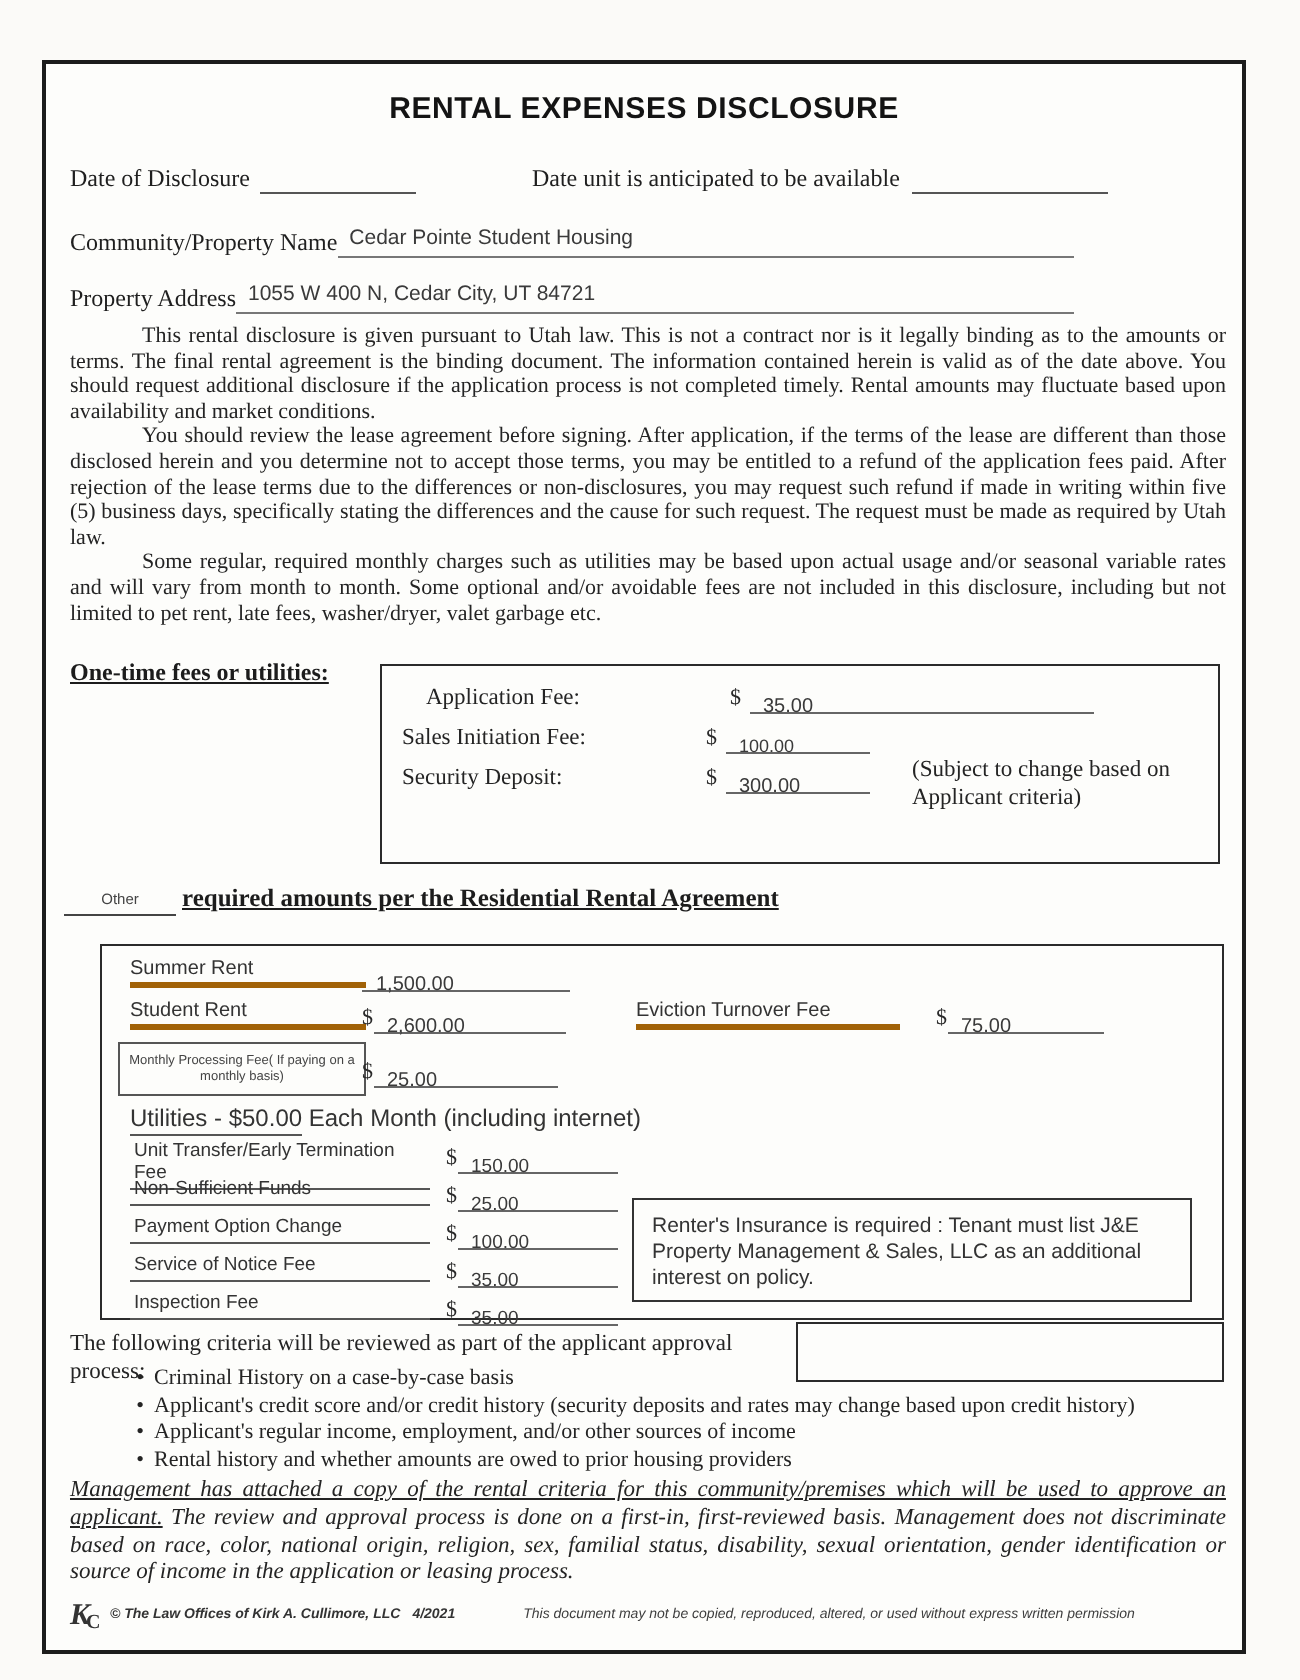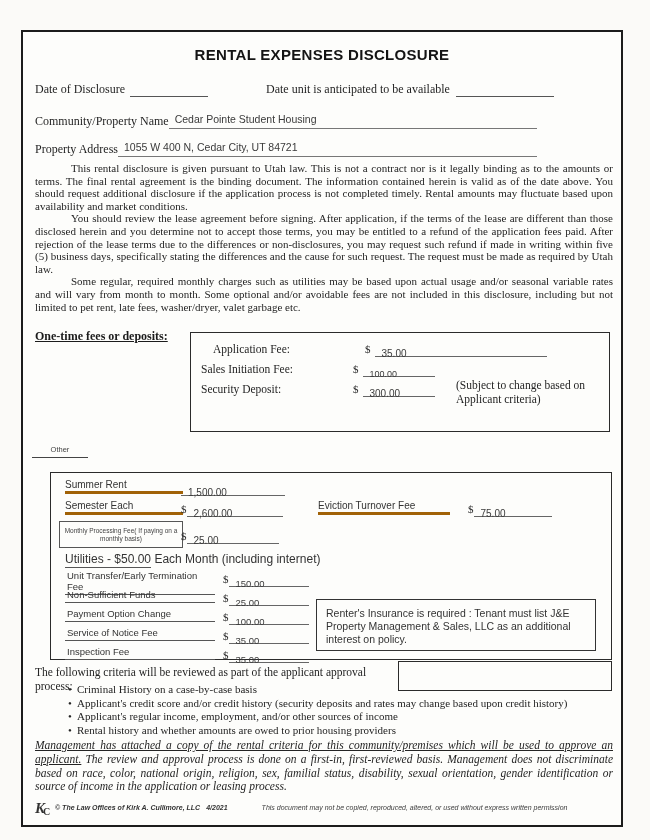--- a/index.html
+++ b/index.html
@@ -62,21 +62,21 @@
       <span class="blabel">Property Address</span>
       <span class="vline"><span class="fill">1055 W 400 N, Cedar City, UT 84721</span></span>
     </div>
 
     <div class="abs" style="top:130px;left:12px;right:8px;">
       <p class="para">This rental disclosure is given pursuant to Utah law. This is not a contract nor is it legally binding as to the amounts or terms. The final rental agreement is the binding document. The information contained herein is valid as of the date above. You should request additional disclosure if the application process is not completed timely. Rental amounts may fluctuate based upon availability and market conditions.</p>
       <p class="para">You should review the lease agreement before signing. After application, if the terms of the lease are different than those disclosed herein and you determine not to accept those terms, you may be entitled to a refund of the application fees paid. After rejection of the lease terms due to the differences or non-disclosures, you may request such refund if made in writing within five (5) business days, specifically stating the differences and the cause for such request.  The request must be made as required by Utah law.</p>
       <p class="para">Some regular, required monthly charges such as utilities may be based upon actual usage and/or seasonal variable rates and will vary from month to month. Some optional and/or avoidable fees are not included in this disclosure, including but not limited to pet rent, late fees, washer/dryer, valet garbage etc.</p>
     </div>
 
-    <div class="abs secline" style="top:297px;left:12px;">One-time fees or deposits:</div>
+    <div class="abs secline" style="top:297px;left:12px;">One-time fees or utilities:</div>
     <div class="abs box" style="top:300px;left:167px;width:420px;height:100px;">
       <div class="abs" style="top:6px;left:22px;">
         <span class="ot-label" style="display:inline-block;width:148px;">Application Fee:</span>
         <span class="cur">$</span>
         <span class="vl" style="width:172px;"><span class="fill" style="font-size:10px;">35.00</span></span>
       </div>
       <div class="abs" style="top:26px;left:10px;">
         <span class="ot-label" style="display:inline-block;width:148px;">Sales Initiation Fee:</span>
         <span class="cur">$</span>
         <span class="vl" style="width:72px;"><span class="fill" style="font-size:9px;">100.00</span></span>
@@ -84,28 +84,29 @@
       <div class="abs" style="top:46px;left:10px;">
         <span class="ot-label" style="display:inline-block;width:148px;">Security Deposit:</span>
         <span class="cur">$</span>
         <span class="vl" style="width:72px;"><span class="fill" style="font-size:10px;">300.00</span></span>
       </div>
       <div class="abs note" style="top:46px;left:265px;width:145px;">(Subject to change based on Applicant criteria)</div>
     </div>
 
     <div class="abs" style="top:410px;left:0;right:0;height:20px;">
       <span class="abs small-sans" style="left:9px;top:3px;width:56px;text-align:center;border-bottom:1.2px solid #444;padding-bottom:3px;">Other</span>
+      <span class="abs secline" style="left:68px;top:0;font-size:12.5px;">required amounts per the Residential Rental Agreement</span>
     </div>
 
     <div class="abs box" style="top:440px;left:27px;width:562px;height:188px;">
 
       <span class="abs tbl-lab" style="left:14px;top:6px;width:118px;">Summer  Rent</span>
       <span class="abs" style="left:130px;top:5px;"><span class="cur"></span><span class="vl" style="width:104px;"><span class="fill" style="font-size:10px;">1,500.00</span></span></span>
 
-      <span class="abs tbl-lab" style="left:14px;top:27px;width:118px;">Semester Each</span>
+      <span class="abs tbl-lab" style="left:14px;top:27px;width:118px;">Student Rent</span>
       <span class="abs" style="left:130px;top:26px;"><span class="cur">$</span><span class="vl" style="width:96px;"><span class="fill" style="font-size:10px;">2,600.00</span></span></span>
 
       <span class="abs tbl-lab" style="left:267px;top:27px;width:132px;">Eviction Turnover Fee</span>
       <span class="abs" style="left:417px;top:26px;"><span class="cur">$</span><span class="vl" style="width:78px;"><span class="fill" style="font-size:10px;">75.00</span></span></span>
 
       <span class="abs" style="left:8px;top:48px;width:124px;height:27px;border:1px solid #555;display:flex;align-items:center;justify-content:center;text-align:center;font-family:'Liberation Sans',sans-serif;font-size:6.5px;line-height:8px;color:#444;padding:1px 4px;">Monthly Processing Fee( If paying on a monthly basis)</span>
       <span class="abs" style="left:130px;top:53px;"><span class="cur">$</span><span class="vl" style="width:92px;"><span class="fill" style="font-size:10px;">25.00</span></span></span>
 
       <div class="abs sans" style="left:14px;top:79px;font-size:12px;color:#333;">
         <span style="border-bottom:1px solid #555;padding-bottom:1px;">Utilities  - $50.00</span><span> Each Month (including internet)</span>

